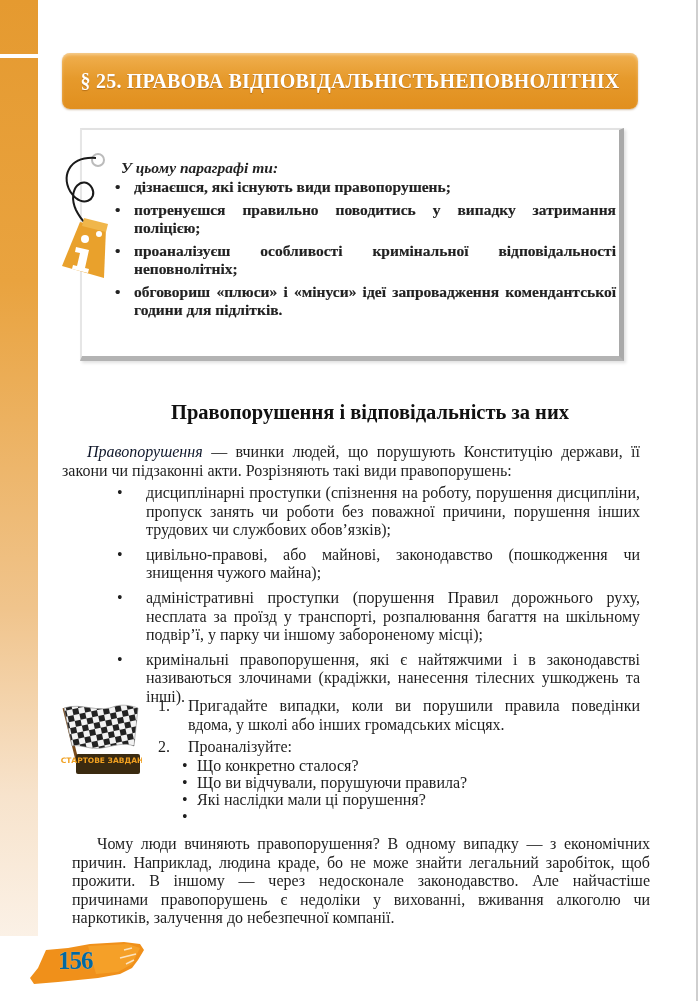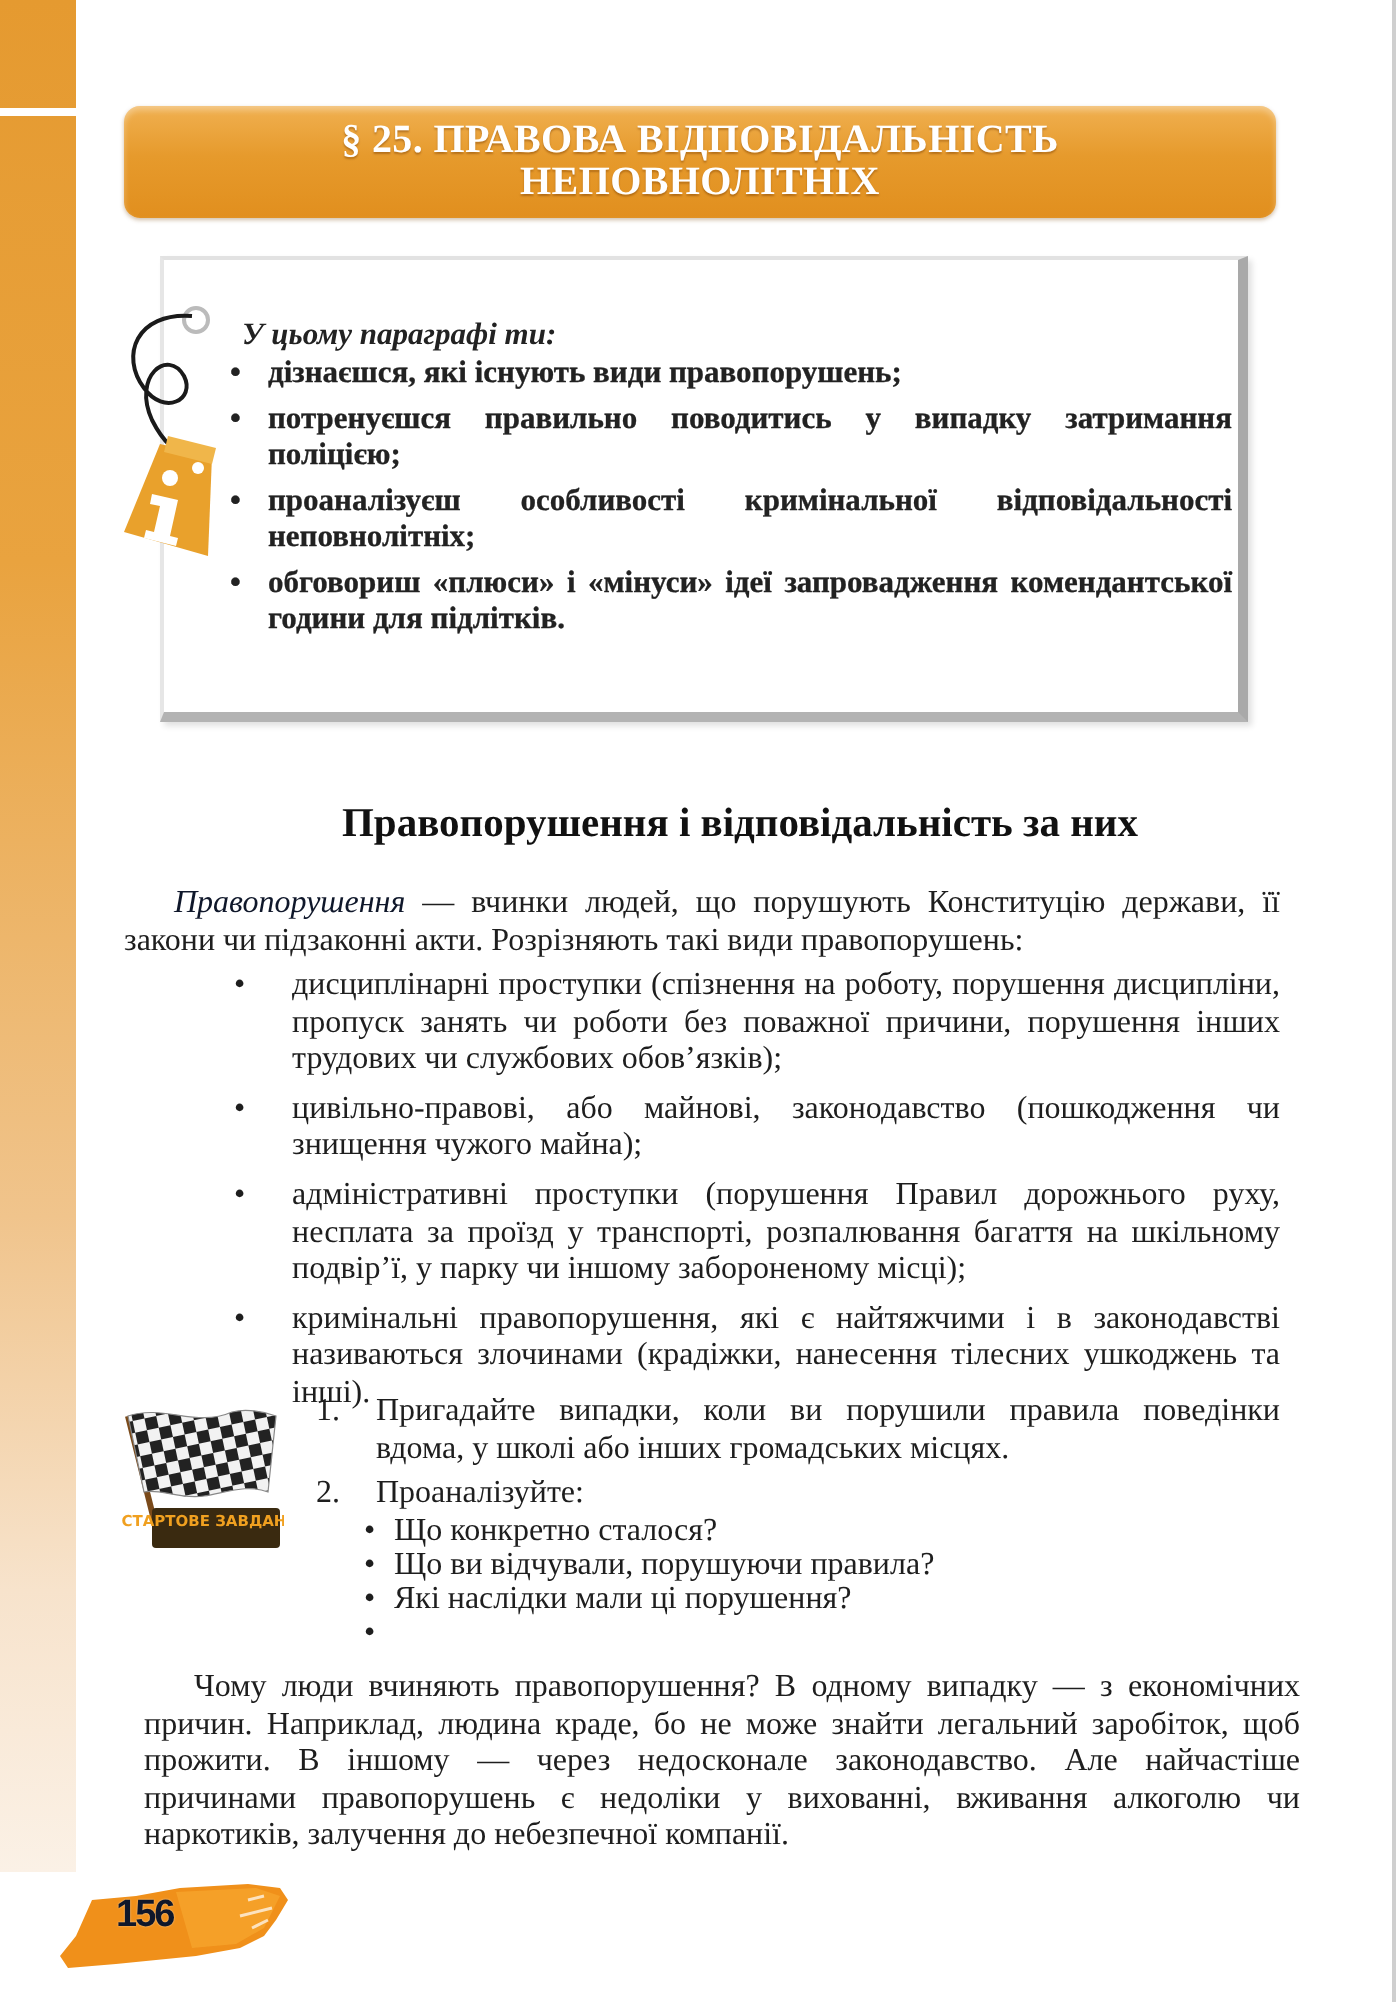--- a/index.html
+++ b/index.html
@@ -15,21 +15,21 @@
   }
   .right-rule {
     position: absolute; left: 696px; top: 0; width: 2px; height: 1001px; background: #cfcfcf;
   }
 
   .chapter-banner {
     position: absolute; left: 62px; top: 53px; width: 576px; height: 56px;
     border-radius: 8px;
     background: linear-gradient(to bottom, #f0b050 0%, #e69a2c 45%, #e18f1e 100%);
     box-shadow: 0 1px 2px rgba(120,70,0,0.35), inset 0 2px 3px rgba(255,255,255,0.35);
-    display: flex; flex-direction: column; align-items: center; justify-content: center;
+    display: flex; flex-direction: row; align-items: center; justify-content: center;
     color: #ffffff; font-weight: bold; font-size: 20px; line-height: 21px; letter-spacing: 0.2px;
     text-shadow: 0 1px 1px rgba(120,60,0,0.45);
   }
 
   .info-box {
     position: absolute; left: 80px; top: 128px; width: 544px; height: 233px;
     background: #ffffff;
     border-top: 2px solid #e2e2e2; border-left: 2px solid #e6e6e6;
     border-right: 5px solid #a9a9a9; border-bottom: 5px solid #b3b3b3;
     box-shadow: 2px 2px 3px rgba(0,0,0,0.12);
@@ -68,22 +68,22 @@
   .task-list > li { position: relative; padding-left: 30px; margin-bottom: 4px; }
   .task-list > li .num { position: absolute; left: 0; top: 0; }
   .sub-list { list-style: none; margin-top: 0; margin-left: -12px; }
   .sub-list li { position: relative; padding-left: 21px; line-height: 17px; }
   .sub-list li .bullet { position: absolute; left: 6px; top: 0; }
 
   .closing-para { position: absolute; left: 72px; top: 835px; width: 578px; text-indent: 25px; }
 
   .page-number-badge { position: absolute; left: 28px; top: 938px; width: 118px; height: 48px; }
   .page-number {
-    position: absolute; left: 58px; top: 947px; font-family: Liberation Sans, sans-serif;
-    font-weight: bold; font-size: 19px; color: #0f172a; letter-spacing: -1px;
+    position: absolute; left: 58px; top: 947px; font-family: Liberation Serif, serif;
+    font-weight: bold; font-size: 25px; color: #0369a1; letter-spacing: -1px;
     text-shadow: 0 0 1px rgba(255,255,255,0.6);
   }
 </style>
 </head>
 <body>
 
 <div class="side-bar"></div>
 <div class="side-bar-gap"></div>
 <div class="right-rule"></div>
 

